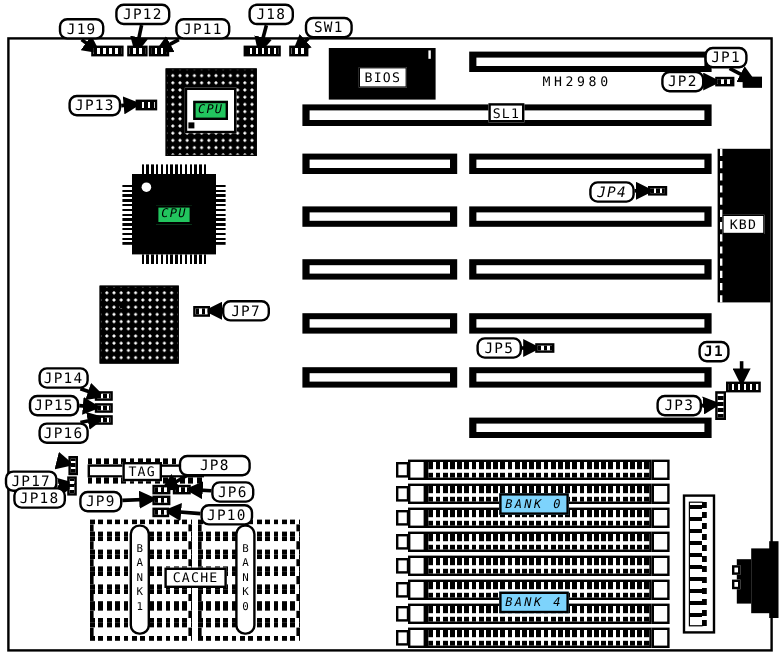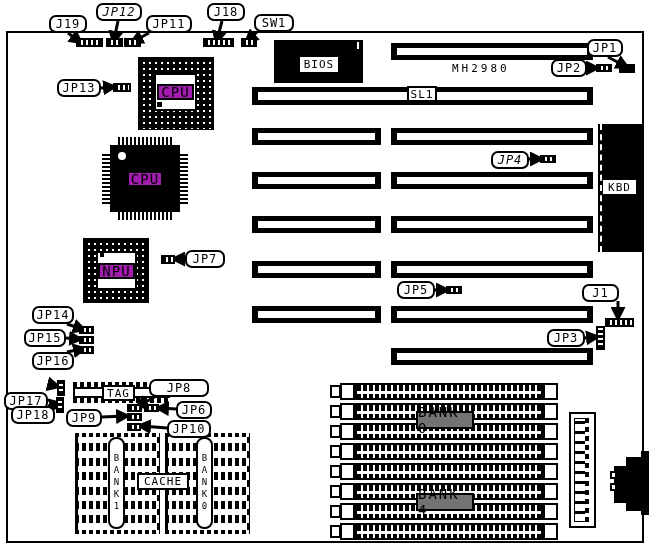--- a/index.html
+++ b/index.html
@@ -27,22 +27,22 @@
               justify-content:center;font-size:11px;letter-spacing:1px;z-index:10;}
 
   
   .blackchip{background:#000;}
   .chip-label{background:#fff;border:1px solid #000;font-size:11px;letter-spacing:1px;
               padding:1px 3px;display:flex;align-items:center;justify-content:center;z-index:10;}
   .pga{background-color:#000;border:1px solid #000;
        background-image:radial-gradient(#fff 1.1px, rgba(0,0,0,0) 1.3px);
        background-size:6px 6px;background-position:2px 2px;}
   .pga-win{background:#fff;border:2px solid #000;display:flex;align-items:center;justify-content:center;}
-  .chipname{border:2px solid #000;background:#a21caf;font-size:14px;line-height:12px;
-            padding:0 2px;letter-spacing:1px;}
+  .chipname{border:2px solid #000;background:#22c55e;font-size:10px;line-height:12px;
+            padding:0 2px;letter-spacing:1px;font-style:italic;}
   .pin1b{background:#000;width:5px;height:5px;}
 
   .qfp-body{background:#000;display:flex;align-items:center;justify-content:center;}
   .qpins-h{height:8px;background:repeating-linear-gradient(90deg,#000 0 2px,#fff 2px 4px);}
   .qpins-v{width:8px;background:repeating-linear-gradient(0deg,#000 0 2px,#fff 2px 4px);}
   .qdot{width:8px;height:8px;border-radius:50%;background:#fff;}
 
   
   .comb{background:repeating-linear-gradient(90deg,#000 0 4px,#fff 4px 7px);}
   .dipchip{display:flex;flex-direction:column;}
@@ -57,22 +57,22 @@
          display:flex;align-items:center;justify-content:center;
          writing-mode:vertical-rl;text-orientation:upright;font-size:9px;letter-spacing:2px;}
 
   
   .simm{display:flex;align-items:stretch;height:17px;}
   .simm .tab{width:7px;height:9px;border:2px solid #000;background:#fff;align-self:center;margin-right:-1px;}
   .simm .latch{width:11px;border:2px solid #000;background:#fff;}
   .simm .teeth{flex:1;border:2px solid #000;position:relative;
                background:repeating-linear-gradient(90deg,#000 0 4px,#fff 4px 6px);}
   .simm .teeth::after{content:"";position:absolute;left:0;right:0;top:6px;height:3px;background:#fff;}
-  .banklabel{background:#737373;border:2px solid #000;display:flex;align-items:center;justify-content:center;
-             font-size:14px;letter-spacing:2px;z-index:15;}
+  .banklabel{background:#7dd3fc;border:2px solid #000;display:flex;align-items:center;justify-content:center;
+             font-size:10px;letter-spacing:2px;z-index:15;font-style:italic;}
 
   
   .pwr{border:2px solid #000;background:#fff;}
   .pwr-left{position:absolute;left:3px;top:4px;bottom:4px;width:10px;border:1px solid #000;
             background:repeating-linear-gradient(0deg,#fff 0 7px,#000 7px 10px);}
   .pwr-right{position:absolute;right:5px;top:4px;bottom:4px;width:4px;
              background:repeating-linear-gradient(0deg,#000 0 5px,#fff 5px 9px);}
 
   .kbd-dash{position:absolute;left:2px;top:0;bottom:0;width:0;border-left:2px dashed #fff;}
   .model-text{font-size:11px;letter-spacing:3px;background:#fff;z-index:5;}
@@ -118,23 +118,20 @@
   <div class="abs qpins-h" style="left:118px;top:137px;width:54px;"></div>
   <div class="abs qpins-h" style="left:118px;top:212px;width:54px;"></div>
   <div class="abs qpins-v" style="left:102px;top:153px;height:51px;"></div>
   <div class="abs qpins-v" style="left:180px;top:153px;height:51px;"></div>
   <div class="abs qfp-body" style="left:110px;top:145px;width:70px;height:67px;">
     <div class="abs qdot" style="left:8px;top:7px;"></div>
     <span class="chipname">CPU</span>
   </div>
 
   <div class="abs pga" style="left:83px;top:238px;width:66px;height:65px;"></div>
-  <div class="abs pga-win" style="left:96px;top:251px;width:41px;height:39px;">
-    <span class="chipname">NPU</span>
-  </div>
   <div class="abs pin1b" style="left:100px;top:253px;width:4px;height:4px;"></div>
 
   <div class="abs blackchip" style="left:598px;top:124px;width:44px;height:128px;">
     <div class="kbd-dash"></div>
   </div>
   <div class="abs chip-label" style="left:602px;top:179px;width:35px;height:16px;">KBD</div>
 
   <div class="abs dipchip" style="left:73px;top:382px;width:97px;height:21px;">
     <div class="comb"></div>
     <div class="dipbody"></div>
@@ -331,31 +328,31 @@
       <line x1="48" y1="384" x2="56" y2="386"></line>
       <line x1="48" y1="406" x2="58" y2="404"></line>
       <line x1="156" y1="396" x2="139" y2="406"></line>
       <line x1="176" y1="409" x2="160" y2="408"></line>
       <line x1="102" y1="417" x2="125" y2="416"></line>
       <line x1="167" y1="428" x2="142" y2="426"></line>
     </g>
   </svg>
 
   <div class="abs callout" style="left:49px;top:15px;width:38px;">J19</div>
-  <div class="abs callout" style="left:96px;top:3px;width:46px;font-style:italic;">JP12</div>
+  <div class="abs callout" style="left:96px;top:3px;width:46px;">JP12</div>
   <div class="abs callout" style="left:146px;top:15px;width:46px;">JP11</div>
   <div class="abs callout" style="left:207px;top:3px;width:38px;">J18</div>
   <div class="abs callout" style="left:254px;top:14px;width:40px;">SW1</div>
   <div class="abs callout" style="left:587px;top:39px;width:36px;">JP1</div>
   <div class="abs callout" style="left:551px;top:59px;width:36px;">JP2</div>
   <div class="abs callout" style="left:57px;top:79px;width:44px;">JP13</div>
   <div class="abs callout" style="left:491px;top:151px;width:38px;font-style:italic;">JP4</div>
   <div class="abs callout" style="left:185px;top:250px;width:40px;">JP7</div>
   <div class="abs callout" style="left:397px;top:281px;width:38px;">JP5</div>
-  <div class="abs callout" style="left:582px;top:284px;width:37px;">J1</div>
+  <div class="abs callout" style="left:582px;top:284px;width:26px;font-weight:bold;">J1</div>
   <div class="abs callout" style="left:547px;top:329px;width:38px;">JP3</div>
   <div class="abs callout" style="left:32px;top:306px;width:42px;text-align:center;">JP14</div>
   <div class="abs callout" style="left:24px;top:329px;width:42px;">JP15</div>
   <div class="abs callout" style="left:32px;top:352px;width:42px;">JP16</div>
   <div class="abs callout" style="left:4px;top:376px;width:44px;margin-top:16px;">JP17</div>
   <div class="abs callout" style="left:11px;top:406px;width:44px;">JP18</div>
   <div class="abs callout" style="left:149px;top:379px;width:60px;">JP8</div>
   <div class="abs callout" style="left:176px;top:401px;width:36px;">JP6</div>
   <div class="abs callout" style="left:66px;top:409px;width:36px;">JP9</div>
   <div class="abs callout" style="left:167px;top:420px;width:44px;">JP10</div>

